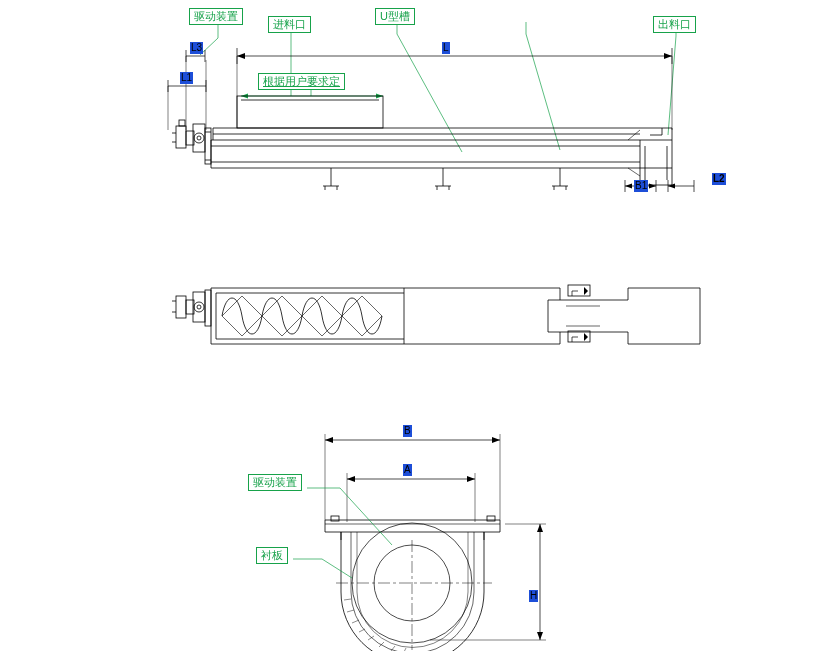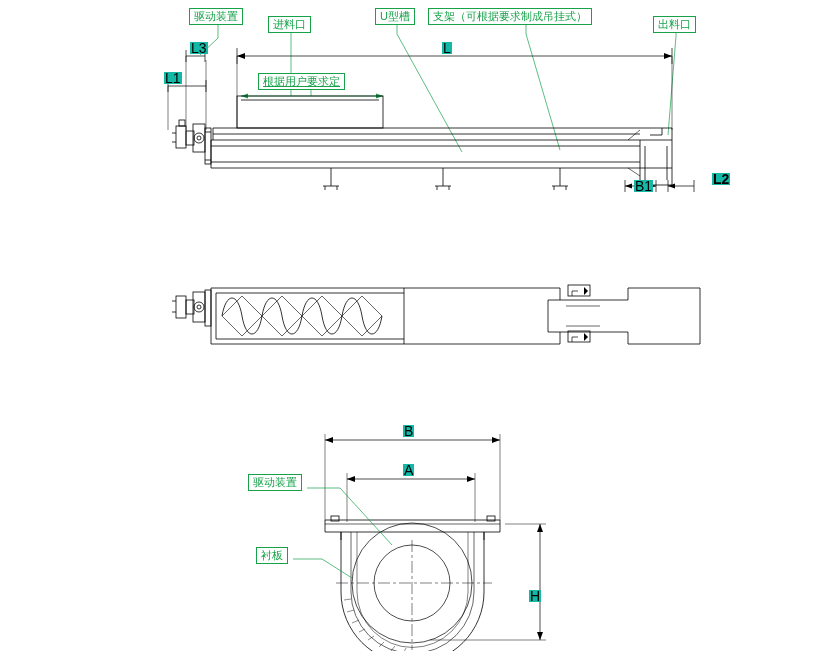--- a/index.html
+++ b/index.html
@@ -1,21 +1,21 @@
 <!DOCTYPE html>
 <html><head>
 <meta charset="utf-8">
 <style>
   html,body{margin:0;padding:0;background:#ffffff;}
   body{width:840px;height:661px;position:relative;font-family:"Liberation Sans","DejaVu Sans",sans-serif;}
   #stage{position:absolute;left:0;top:0;width:840px;height:651px;overflow:hidden;}
   svg.layer{position:absolute;left:0;top:0;width:840px;height:661px;}
   .lbl{position:absolute;border:1px solid #17a24a;color:#17a24a;background:#ffffff;
        font-size:11px;line-height:13px;padding:1px 4px;white-space:nowrap;}
-  .dim{position:absolute;color:#000000;font-size:14px;line-height:12px;white-space:nowrap;background:#14b8a6;padding:0 1px;}
+  .dim{position:absolute;color:#000000;font-size:10px;line-height:12px;white-space:nowrap;background:#1d4ed8;padding:0 1px;}
 </style>
 </head>
 <body>
 
 <div id="stage">
 
   <svg class="layer" viewBox="0 0 840 661">
     <g fill="none" stroke="#000" stroke-width="0.8">
 
       <g stroke="#17a24a" stroke-width="0.7">
@@ -181,28 +181,27 @@
       <g stroke="#17a24a" stroke-width="0.7">
         <path d="M307 488 L340 488 L392 545"></path>
         <path d="M293 559 L322 559 L352 578"></path>
       </g>
     </g>
   </svg>
 
   <div class="lbl" style="left:189px;top:8px;">驱动装置</div>
   <div class="lbl" style="left:268px;top:16px;">进料口</div>
   <div class="lbl" style="left:375px;top:8px;">U型槽</div>
-  <div class="lbl" style="left:428px;top:8px;">支架（可根据要求制成吊挂式）</div>
   <div class="lbl" style="left:653px;top:16px;">出料口</div>
   <div class="lbl" style="left:258px;top:73px;text-decoration:underline;">根据用户要求定</div>
   <div class="lbl" style="left:248px;top:474px;">驱动装置</div>
   <div class="lbl" style="left:256px;top:547px;">衬板</div>
 
   <div class="dim" style="left:190px;top:42px;">L3</div>
-  <div class="dim" style="left:164px;top:72px;">L1</div>
+  <div class="dim" style="left:180px;top:72px;">L1</div>
   <div class="dim" style="left:442px;top:42px;">L</div>
   <div class="dim" style="left:634px;top:173px;margin-top:7px;">B1</div>
   <div class="dim" style="left:712px;top:173px;font-weight:bold;">L2</div>
   <div class="dim" style="left:403px;top:425px;">B</div>
   <div class="dim" style="left:403px;top:464px;">A</div>
   <div class="dim" style="left:529px;top:590px;">H</div>
 
 </div>
 
 </body></html>

